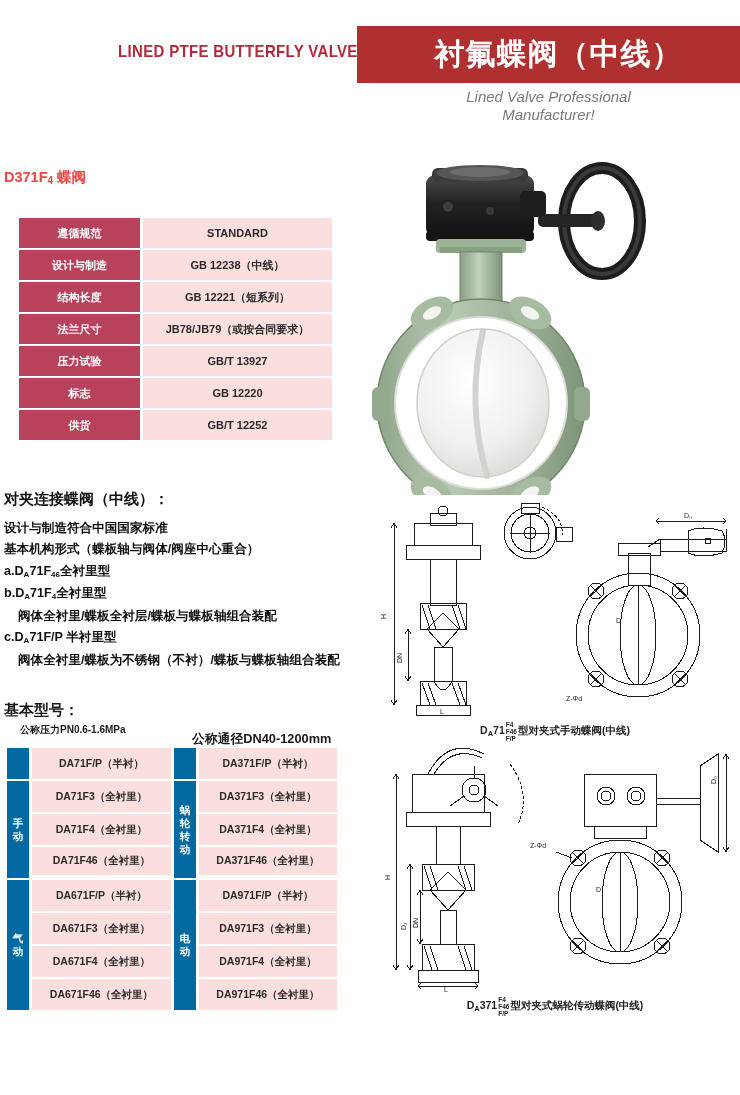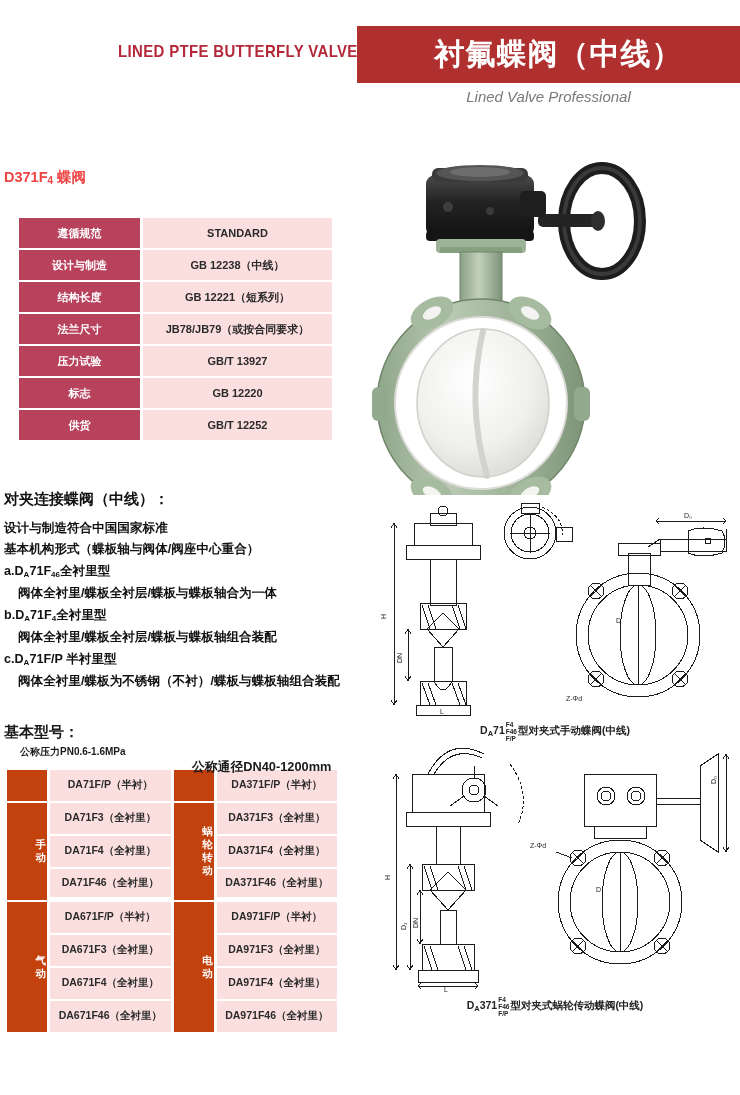--- a/index.html
+++ b/index.html
@@ -71,31 +71,31 @@
   
   .desc { margin: 46px 0 0 4px; font-size: 12.6px; line-height: 21.5px; color: #111; font-weight: 700; }
   .desc .d-head { font-size: 15px; font-weight: 700; margin-bottom: 8px; }
   .desc .d-ind { padding-left: 14px; }
   .desc sub { font-size: 8px; vertical-align: baseline; position: relative; top: 2px; }
 
   
   .bm-head { margin: 30px 0 0 4px; font-size: 15px; font-weight: 700; }
   .bm-sub { margin: 3px 0 0 4px; width: 360px; position: relative; height: 18px; }
   .bm-sub .p1 { position: absolute; left: 16px; top: 0; font-size: 10px; font-weight: 700; }
-  .bm-sub .p2 { position: absolute; left: 188px; top: 14px; font-size: 12.8px; font-weight: 700; }
+  .bm-sub .p2 { position: absolute; left: 188px; top: 8px; font-size: 12.8px; font-weight: 700; }
 
   
   .mdl-table {
     margin: 7px 12px 0 7px; width: 330px;
     border-collapse: separate; border-spacing: 0;
   }
   .mdl-table td { height: 33px; font-size: 10.5px; }
   .mdl-cat {
-    width: 43px; background: #c2410c; color: #fff;
-    text-align: right; font-weight: 700; font-size: 11.5px;
+    width: 25px; background: #0369a1; color: #fff;
+    text-align: center; font-weight: 700; font-size: 11.5px;
     border-bottom: 2px solid #fff; border-right: 3px solid #fff;
   }
   .mdl-cat .vert { display: inline-block; width: 12px; line-height: 13px; }
   .mdl-val {
     background: #fbdfdf; color: #2a2a2a; text-align: center;
     font-weight: 700; border-bottom: 2px solid #fff;
   }
   .mdl-val.gap { border-right: 3px solid #fff; }
   .mdl-table tr.sep td { border-bottom: 5px solid #fff; }
 
@@ -118,20 +118,21 @@
 </head>
 <body>
 
 <div class="header">
   <div class="header-en">LINED PTFE BUTTERFLY VALVE</div>
   <div class="header-band">
     <div class="header-cn">衬氟蝶阀（中线）</div>
   </div>
   <div class="header-tag">
     <div>Lined Valve Professional</div>
+    <div>Manufacturer!</div>
   </div>
 </div>
 
 <div class="left-col">
 
   <div class="model-title"><span>D371F</span><sub>4</sub><span> 蝶阀</span></div>
 
   <table class="spec-table">
     <tbody>
       <tr>
@@ -163,21 +164,20 @@
         <td class="spec-val">GB/T 12252</td>
       </tr>
     </tbody>
   </table>
 
   <div class="desc">
     <div class="d-head">对夹连接蝶阀（中线）：</div>
     <div>设计与制造符合中国国家标准</div>
     <div>基本机构形式（蝶板轴与阀体/阀座中心重合）</div>
     <div><span>a.D</span><sub>A</sub><span>71F</span><sub>46</sub><span>全衬里型</span></div>
-    <div class="d-ind">阀体全衬里/蝶板全衬层/蝶板与蝶板轴合为一体</div>
     <div><span>b.D</span><sub>A</sub><span>71F</span><sub>4</sub><span>全衬里型</span></div>
     <div class="d-ind">阀体全衬里/蝶板全衬层/蝶板与蝶板轴组合装配</div>
     <div><span>c.D</span><sub>A</sub><span>71F/P 半衬里型</span></div>
     <div class="d-ind">阀体全衬里/蝶板为不锈钢（不衬）/蝶板与蝶板轴组合装配</div>
   </div>
 
   <div class="bm-head">基本型号：</div>
   <div class="bm-sub">
     <span class="p1">公称压力PN0.6-1.6MPa</span>
     <span class="p2">公称通径DN40-1200mm</span>

